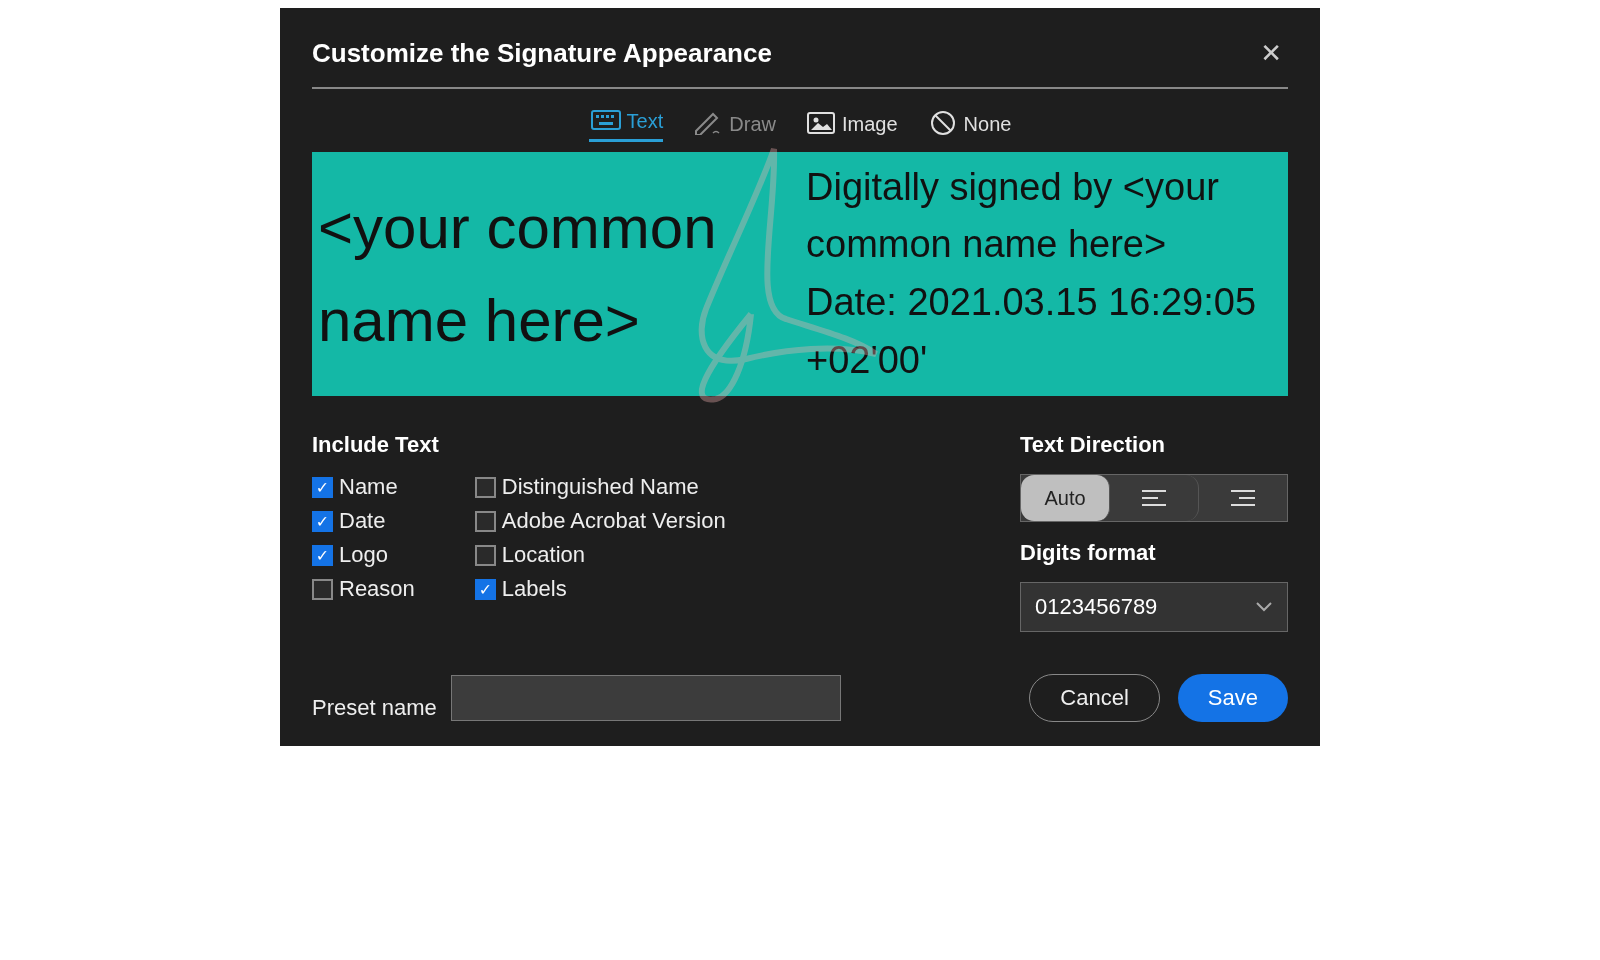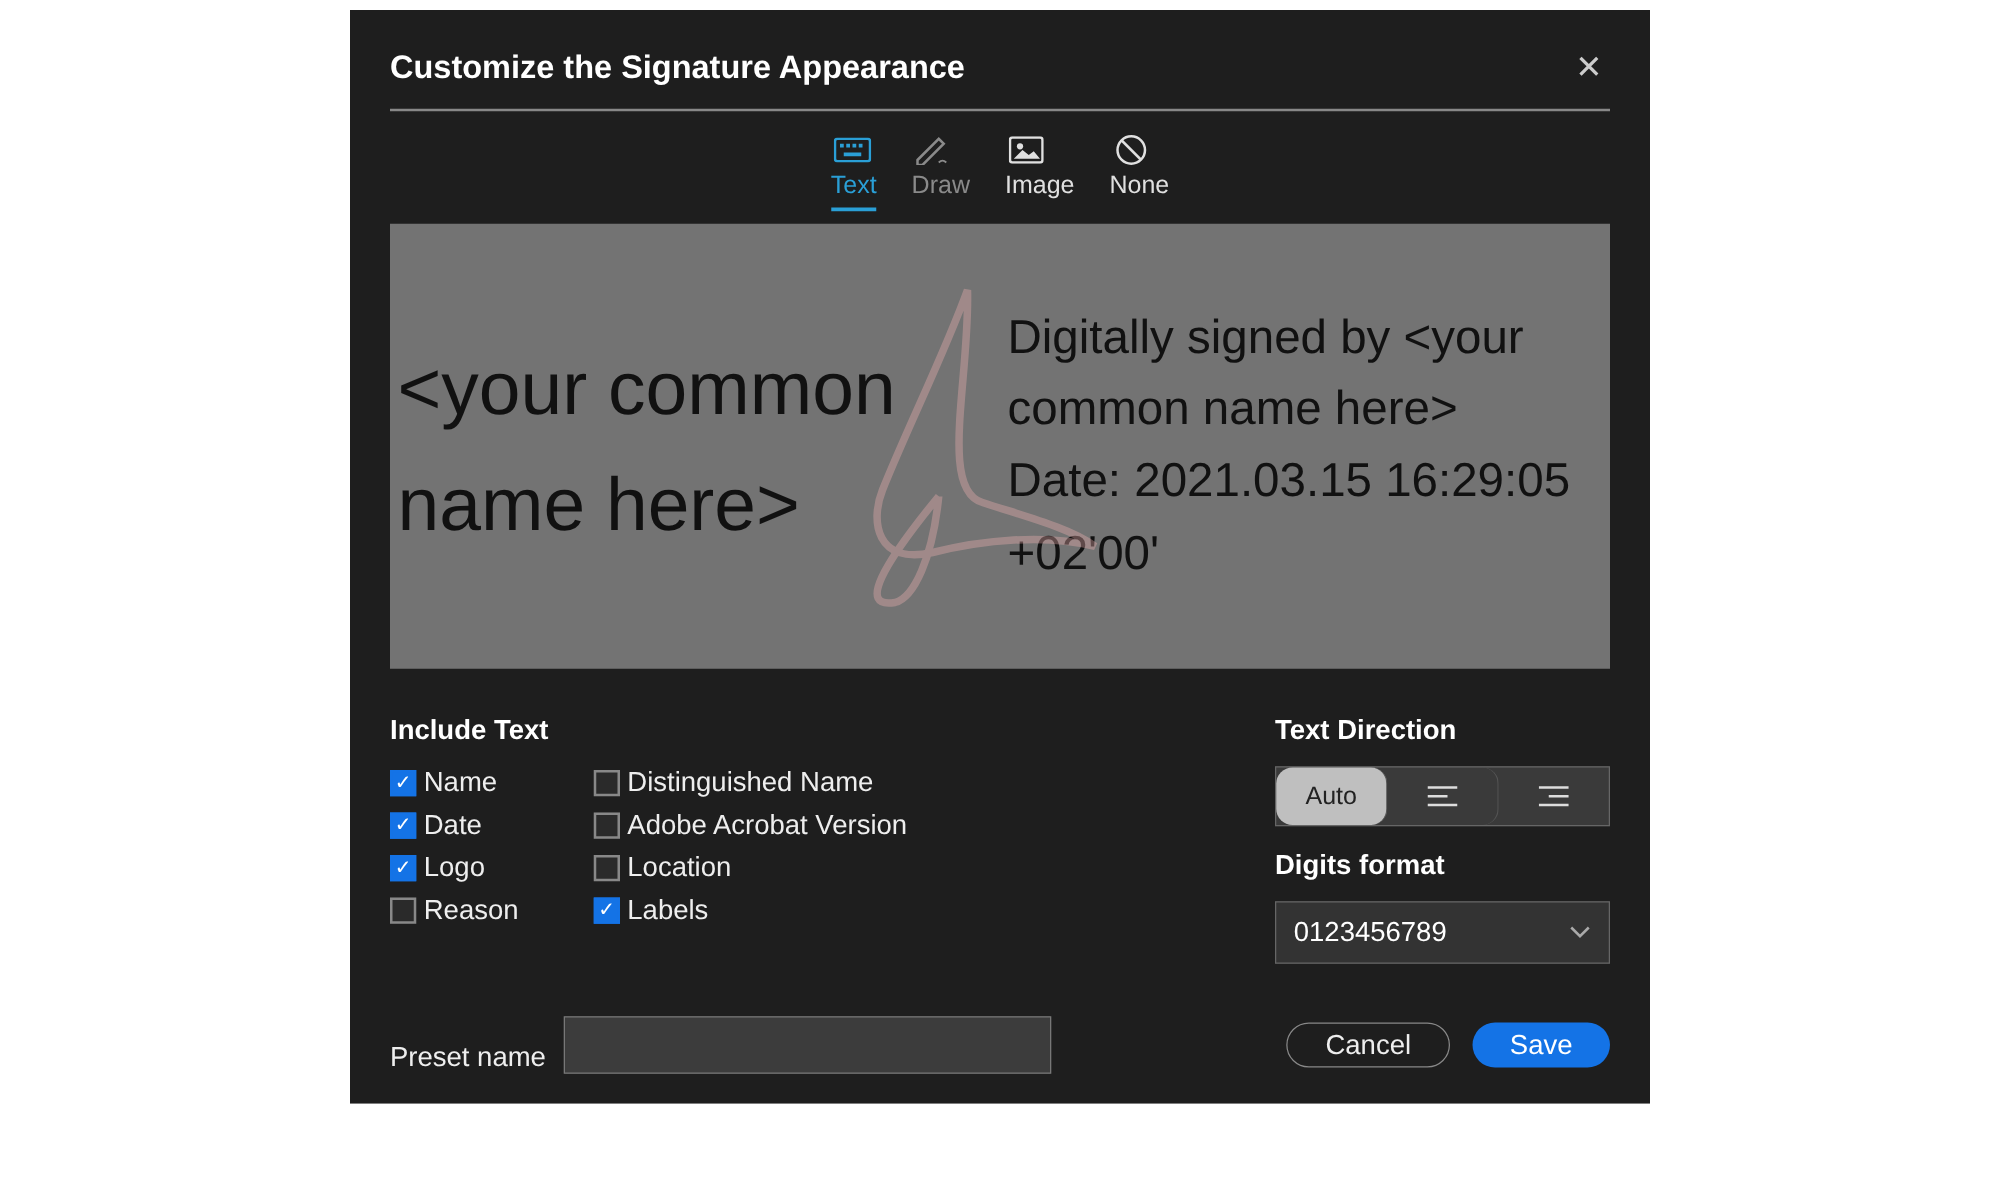--- a/index.html
+++ b/index.html
@@ -36,35 +36,34 @@
       padding: 0 6px;
     }
     .tabs {
       display: flex;
       justify-content: center;
       gap: 28px;
       margin-bottom: 10px;
     }
     .tab {
       display: flex;
-      flex-direction: column;
-      align-items: flex-start;
+      align-items: flex-end;
       color: #e0e0e0;
       cursor: pointer;
       padding-bottom: 6px;
       gap: 4px;
     }
     .tab.active { color: #2a9fd6; border-bottom: 3px solid #2a9fd6; }
     .tab.dim { color: #8a8a8a; }
     .tab-icon { width: 34px; height: 26px; display:flex; align-items:center; justify-content:center; }
     .tab-label { font-size: 20px; }
     .preview {
-      background: #737373;
+      background: #14b8a6;
       width: 100%;
-      height: 356px;
+      height: 244px;
       display: flex;
       position: relative;
     }
     .preview-left {
       flex: 1;
       color: #111;
       font-size: 60px;
       line-height: 1.55;
       padding: 8px 6px;
       font-family: Arial, sans-serif;
@@ -183,21 +182,21 @@
       width: 390px;
       height: 46px;
       background: #3c3c3c;
       border: 1px solid #777;
       color: #fff;
       font-size: 18px;
       padding: 0 10px;
     }
     .btn-row { display: flex; gap: 18px; }
     .btn {
-      height: 36px;
+      height: 48px;
       padding: 0 30px;
       border-radius: 24px;
       font-size: 22px;
       display: flex;
       align-items: center;
       cursor: pointer;
     }
     .btn-cancel {
       border: 1px solid #888;
       color: #eee;

